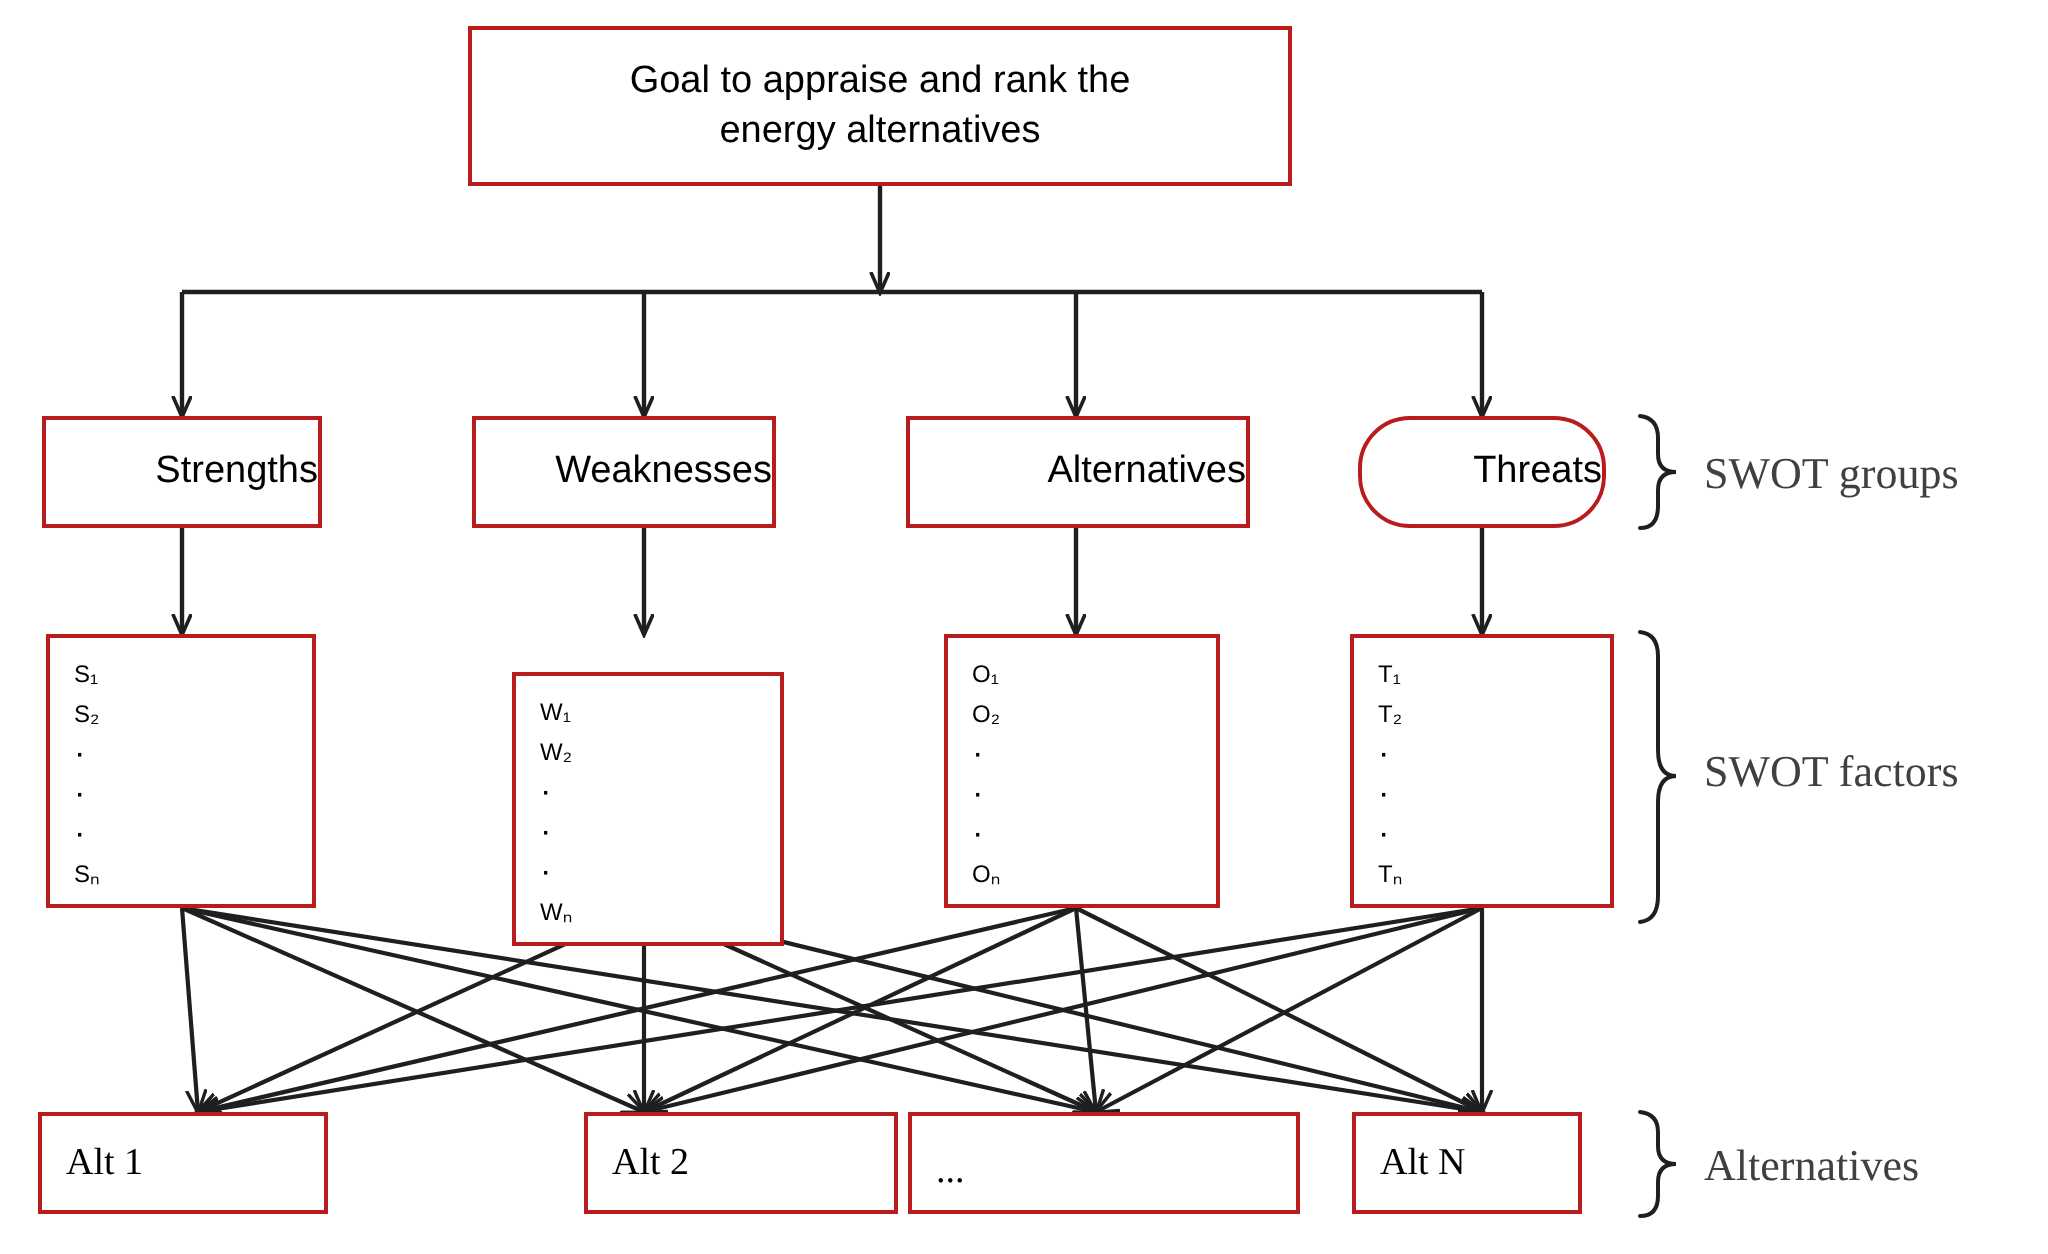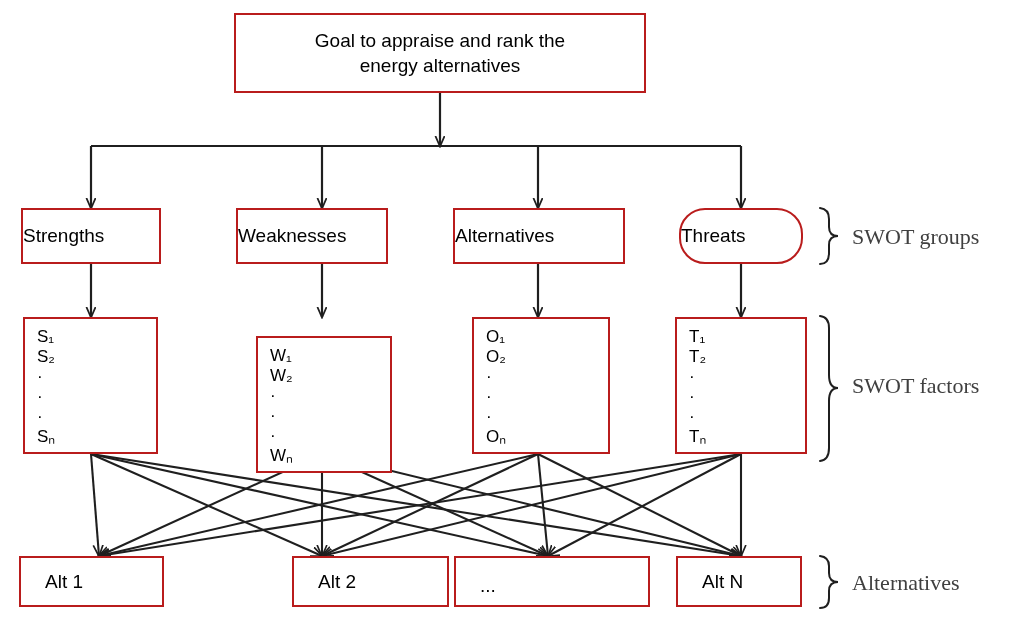--- a/index.html
+++ b/index.html
@@ -50,48 +50,49 @@
   .goal .node-label {
     font-size: 19px;
     line-height: 25px;
     text-align: center;
   }
   
   .group {
     height: 56px;
     display: flex;
     align-items: center;
-    justify-content: flex-start;
+    justify-content: flex-end;
   }
   .group .node-label {
     font-size: 19px;
     text-align: center;
   }
   
   .factor {
     height: 137px;
     padding: 8px 0 0 12px;
   }
   .factor .node-label {
-    font-size: 17px;
+    font-size: 12px;
     line-height: 20px;
     text-align: left;
   }
   .fdot {
     display: block;
     font-size: 17px;
     line-height: 20px;
     height: 20px;
   }
   
   .alt {
     height: 51px;
     display: flex;
     align-items: center;
-    padding-left: 24px;
+    padding-left: 12px;
+    font-family: Liberation Serif, serif;
   }
   .alt .node-label {
     font-size: 19px;
     text-align: left;
   }
   .alt.ellipsis {
     align-items: flex-end;
     padding-bottom: 8px;
   }
   
@@ -224,21 +225,21 @@
 
   <div class="node alt" style="left:19px;  top:556px; width:145px;">
     <span class="node-label">Alt 1</span>
   </div>
   <div class="node alt" style="left:249px; top:556px; width:157px;margin-left:43px;">
     <span class="node-label">Alt 2</span>
   </div>
   <div class="node alt ellipsis" style="left:454px; top:556px; width:196px;">
     <span class="node-label">...</span>
   </div>
-  <div class="node alt" style="left:676px; top:556px; width:126px;">
+  <div class="node alt" style="left:676px; top:556px; width:115px;">
     <span class="node-label">Alt N</span>
   </div>
 
   <div class="side-label" style="left:852px; top:224px;">SWOT groups</div>
   <div class="side-label" style="left:852px; top:373px;">SWOT factors</div>
   <div class="side-label" style="left:852px; top:570px;">Alternatives</div>
 
 </div>
 
 </body></html>

